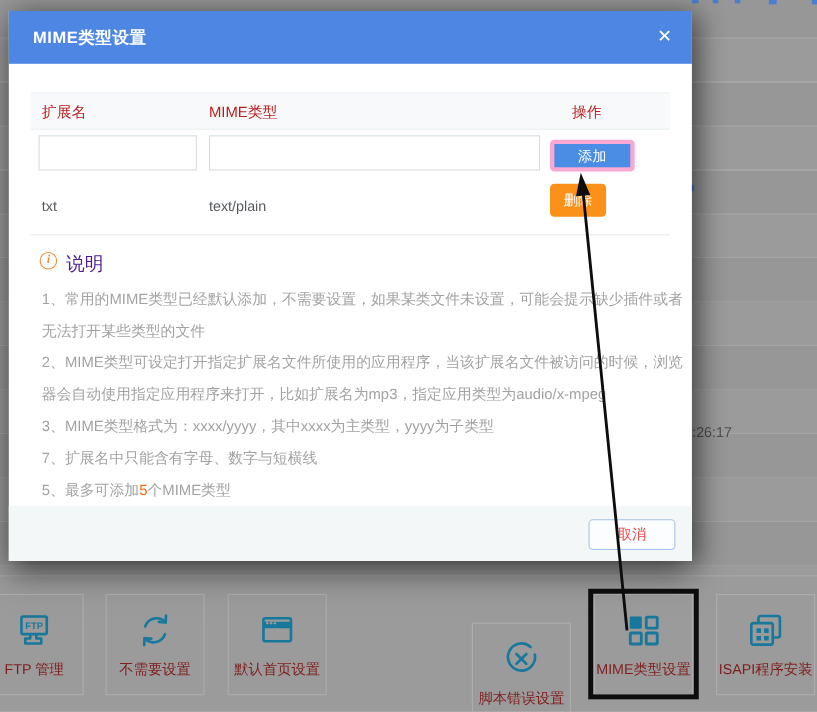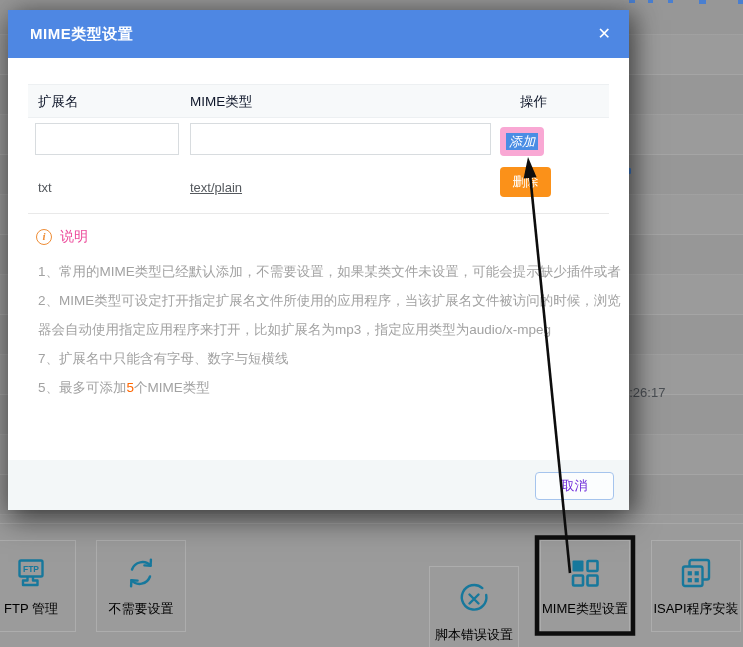--- a/index.html
+++ b/index.html
@@ -17,60 +17,60 @@
   .backdrop-timestamp { position:absolute; left:622px; top:385px; font-size:13px; color:#4b4f54; }
   .top-frag { position:absolute; top:0; height:3px; background:#4a7fd0; }
   .tf1{left:629px;width:6px;} .tf2{left:648px;width:5px;} .tf3{left:668px;width:5px;} .tf4{left:699px;width:7px;height:4px;} .tf5{left:738px;width:5px;height:4px;}
   .backdrop-dot { position:absolute; left:626px; top:168px; width:5px; height:6px; background:#3f7ecf; border-radius:1px; }
 
   
   .toolbar { position:absolute; left:0; top:540px; width:743px; height:92px; }
   .card { position:absolute; top:0; width:90px; height:92px; border:1px solid #adadad;
     display:flex; flex-direction:column; align-items:center; justify-content:flex-start; padding-top:14px; cursor:pointer; }
   .card svg { display:block; }
-  .card-label { margin-top:9px; font-size:13px; color:#000000; white-space:nowrap;text-align:center; }
+  .card-label { margin-top:9px; font-size:13px; color:#7f1d1d; white-space:nowrap;text-align:center; }
   .c0{left:-14px;} .c1{left:96px;} .c2{left:207px;} .c3{left:318px;} .c4{left:429px;margin-top:26px;} .c5{left:540px;} .c6{left:651px;}
 
   
   .modal { position:absolute; left:8px; top:10px; width:621px; height:500px; background:#fff;
     box-shadow:0 10px 28px rgba(0,0,0,0.5), 8px 0 20px rgba(0,0,0,0.25); }
   .modal-header { position:absolute; left:0; top:0; width:100%; height:48px; background:#4e87e3;
     display:flex; align-items:center; }
   .modal-title { margin-left:22px; color:#fff; font-size:15px; font-weight:600; letter-spacing:0.5px; }
   .modal-close { position:absolute; right:18px; top:14px; color:#fff; font-size:16px; font-weight:bold; cursor:pointer; line-height:20px; }
 
   .thead-band { position:absolute; left:20px; top:74px; width:581px; height:34px; background:#f7f9fa;
     border-top:1px solid #edf0f2; border-bottom:1px solid #edf0f2; }
-  .col { position:absolute; top:0; height:34px; line-height:34px; font-size:13.5px; color:#0f172a; }
+  .col { position:absolute; top:0; height:34px; line-height:34px; font-size:13.5px; color:#b91c1c; }
   .col-ext{left:10px;} .col-mime{left:162px;} .col-action{left:492px;}
 
   .text-input { position:absolute; top:113px; height:32px; border:1px solid #d8dcdf; background:#fff;
     font-size:13px; color:#333; padding:0 8px; outline:none; }
   .in-ext { left:27px; width:144px; }
   .in-mime { left:182px; width:301px; }
   .btn { position:absolute; border:none; border-radius:4px; color:#fff; font-size:13px; cursor:pointer;
     font-family:"Liberation Sans","DejaVu Sans",sans-serif; }
-  .btn-add { left:492px; top:117px; width:44px; height:29px; background:#4a8de4; border:6px solid #f9a8d4;font-style:italic; }
+  .btn-add { left:492px; top:117px; width:77px; height:29px; background:#4a8de4; border:4px solid #f9a8d4; }
   .btn-del { left:492px; top:157px; width:51px; height:30px; background:#fb9119; }
 
   .cell { position:absolute; top:163px; height:30px; line-height:30px; font-size:13px; color:#55595e; }
-  .cell-ext{left:30px;} .cell-mime{left:182px;text-decoration:underline;}
+  .cell-ext{left:30px;} .cell-mime{left:182px;}
   .row-sep { position:absolute; left:20px; top:203px; width:581px; height:1px; background:#e9e9e9; }
 
   .notice-icon { position:absolute; left:28px; top:219px; width:16px; height:16px; border:1.5px solid #ee8c35;
     border-radius:50%; color:#ee8c35; font-size:11px; font-style:italic; font-weight:bold;
     font-family:"Liberation Serif","DejaVu Serif",serif; text-align:center; line-height:13px; }
-  .notice-title { position:absolute; left:52px; top:218px; font-size:14px; color:#ec4899; }
+  .notice-title { position:absolute; left:52px; top:218px; font-size:17px; color:#4c1d95; }
   .notes { position:absolute; left:30px; top:247px; width:565px; }
   .note-line { font-size:13.5px; color:#a2a2a2; line-height:29px; white-space:nowrap; }
   .hl { color:#ff6600; }
 
   .modal-footer { position:absolute; left:0; top:450px; width:100%; height:50px; background:#f3f7f8; }
   .btn-cancel { position:absolute; left:527px; top:12px; width:79px; height:28px; background:#fbfdfe;
-    border:1px solid #a5c4ed; border-radius:4px; color:#6d28d9; font-size:13px; cursor:pointer;
+    border:1px solid #a5c4ed; border-radius:4px; color:#ef4444; font-size:13px; cursor:pointer;
     font-family:"Liberation Sans","DejaVu Sans",sans-serif; }
 
   
   .annotations { position:absolute; left:0; top:0; width:743px; height:647px; pointer-events:none; z-index:100; }
 </style>
 </head>
 <body>
 
 <div class="screen">
 
@@ -102,20 +102,32 @@
         <svg width="36" height="36" viewBox="0 0 36 36" fill="none" stroke="#17789c" stroke-width="2.4" stroke-linejoin="round" stroke-linecap="round">
           <path d="M9 14.5 A 11 11 0 0 1 27.6 10.8"></path>
           <polyline points="27.9,4.6 27.6,10.8 21.4,10.4"></polyline>
           <path d="M27 21.5 A 11 11 0 0 1 8.4 25.2"></path>
           <polyline points="8.1,31.4 8.4,25.2 14.6,25.6"></polyline>
         </svg>
       </span>
       <div class="card-label">不需要设置</div>
     </div>
 
+    <div class="card c2">
+      <span>
+        <svg width="36" height="36" viewBox="0 0 36 36" fill="none" stroke="#17789c" stroke-width="2.4">
+          <rect x="5.5" y="7" width="25" height="21" rx="1.8"></rect>
+          <path d="M6 13.2 H30" stroke-width="6" stroke="#17789c"></path>
+          <circle cx="9" cy="11.5" r="1.1" fill="#9b9b9b" stroke="none"></circle>
+          <circle cx="12.4" cy="11.5" r="1.1" fill="#9b9b9b" stroke="none"></circle>
+          <circle cx="15.8" cy="11.5" r="1.1" fill="#9b9b9b" stroke="none"></circle>
+        </svg>
+      </span>
+      <div class="card-label">默认首页设置</div>
+    </div>
 
 
     <div class="card c4">
       <span>
         <svg width="36" height="36" viewBox="0 0 36 36" fill="none" stroke="#17789c" stroke-width="2.4" stroke-linecap="round">
           <path d="M26.3 7.1 A12.3 12.3 0 1 0 30.2 14"></path>
           <path d="M13.5 13.5 L22.5 22.5 M22.5 13.5 L13.5 22.5"></path>
         </svg>
       </span>
       <div class="card-label">脚本错误设置</div>
@@ -168,22 +180,24 @@
     <span class="cell cell-mime">text/plain</span>
     <button class="btn btn-del">删除</button>
 
     <div class="row-sep"></div>
 
     <div class="notice-icon">i</div>
     <div class="notice-title">说明</div>
 
     <div class="notes">
       <div class="note-line">1、常用的MIME类型已经默认添加，不需要设置，如果某类文件未设置，可能会提示缺少插件或者</div>
+      <div class="note-line">无法打开某些类型的文件</div>
       <div class="note-line">2、MIME类型可设定打开指定扩展名文件所使用的应用程序，当该扩展名文件被访问的时候，浏览</div>
       <div class="note-line">器会自动使用指定应用程序来打开，比如扩展名为mp3，指定应用类型为audio/x-mpeg</div>
+      <div class="note-line">3、MIME类型格式为：xxxx/yyyy，其中xxxx为主类型，yyyy为子类型</div>
       <div class="note-line">7、扩展名中只能含有字母、数字与短横线</div>
       <div class="note-line"><span>5、最多可添加</span><span class="hl">5</span><span>个MIME类型</span></div>
     </div>
 
     <div class="modal-footer">
       <button class="btn-cancel">取消</button>
     </div>
   </div>
 
   <svg class="annotations" viewBox="0 0 743 647">

